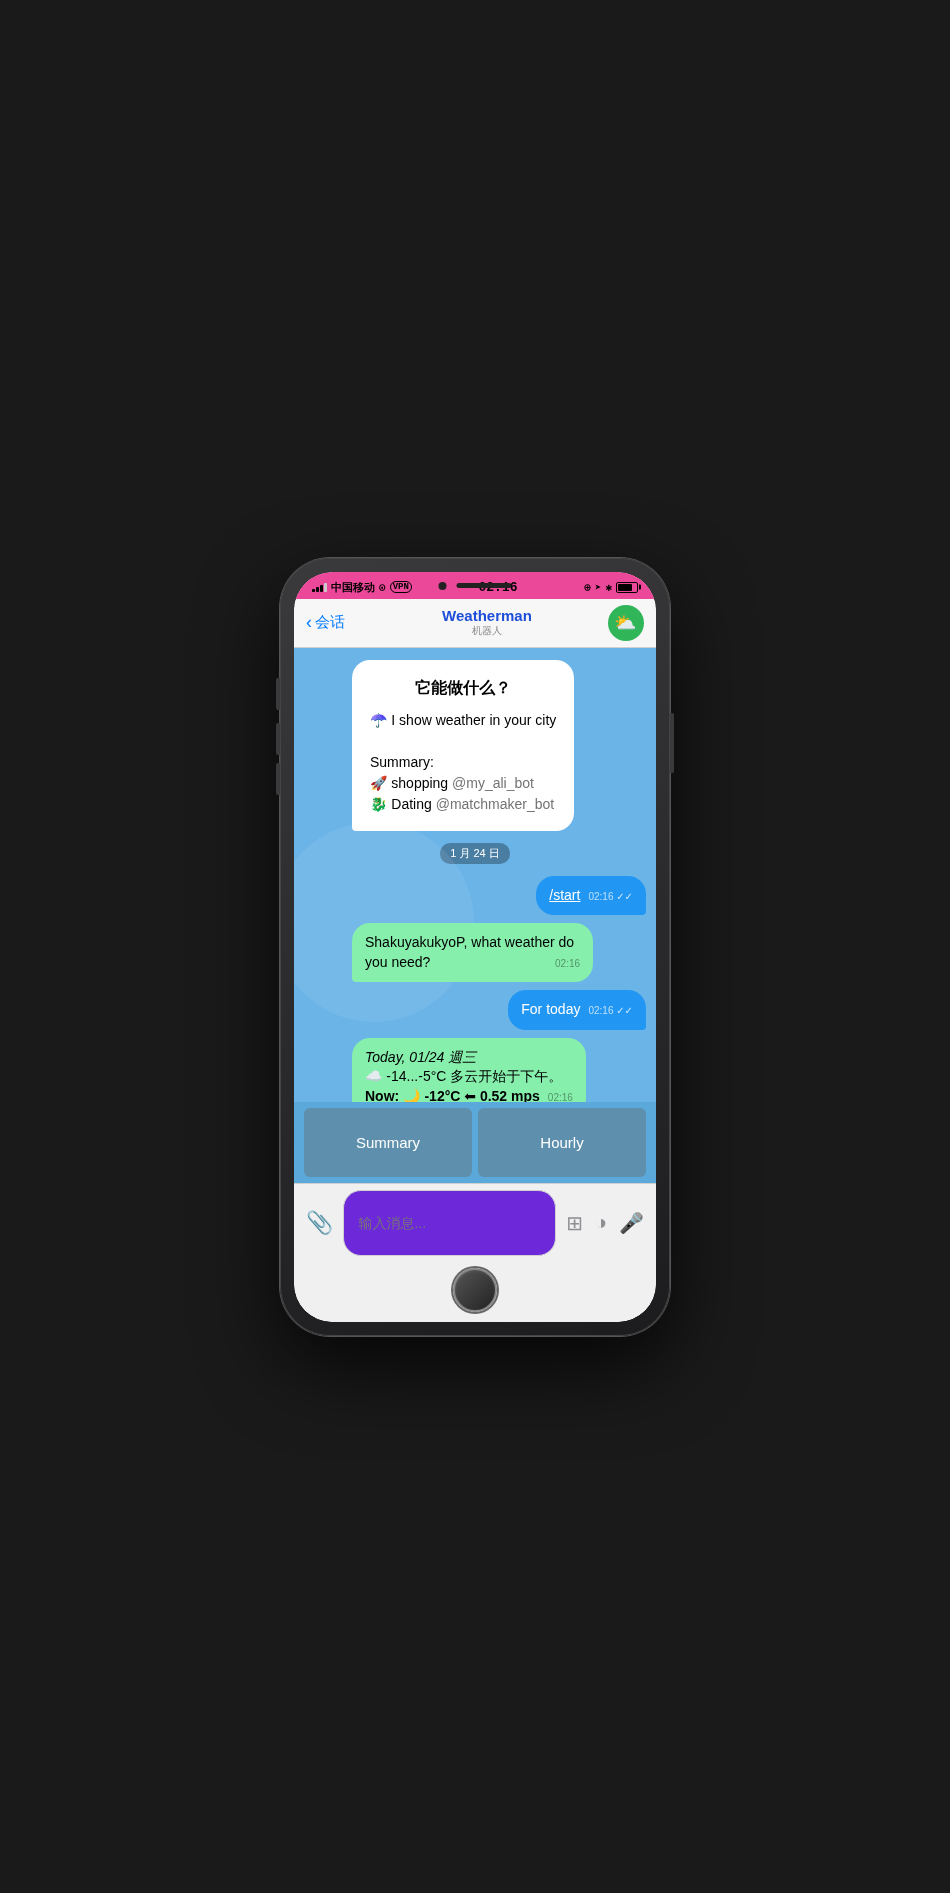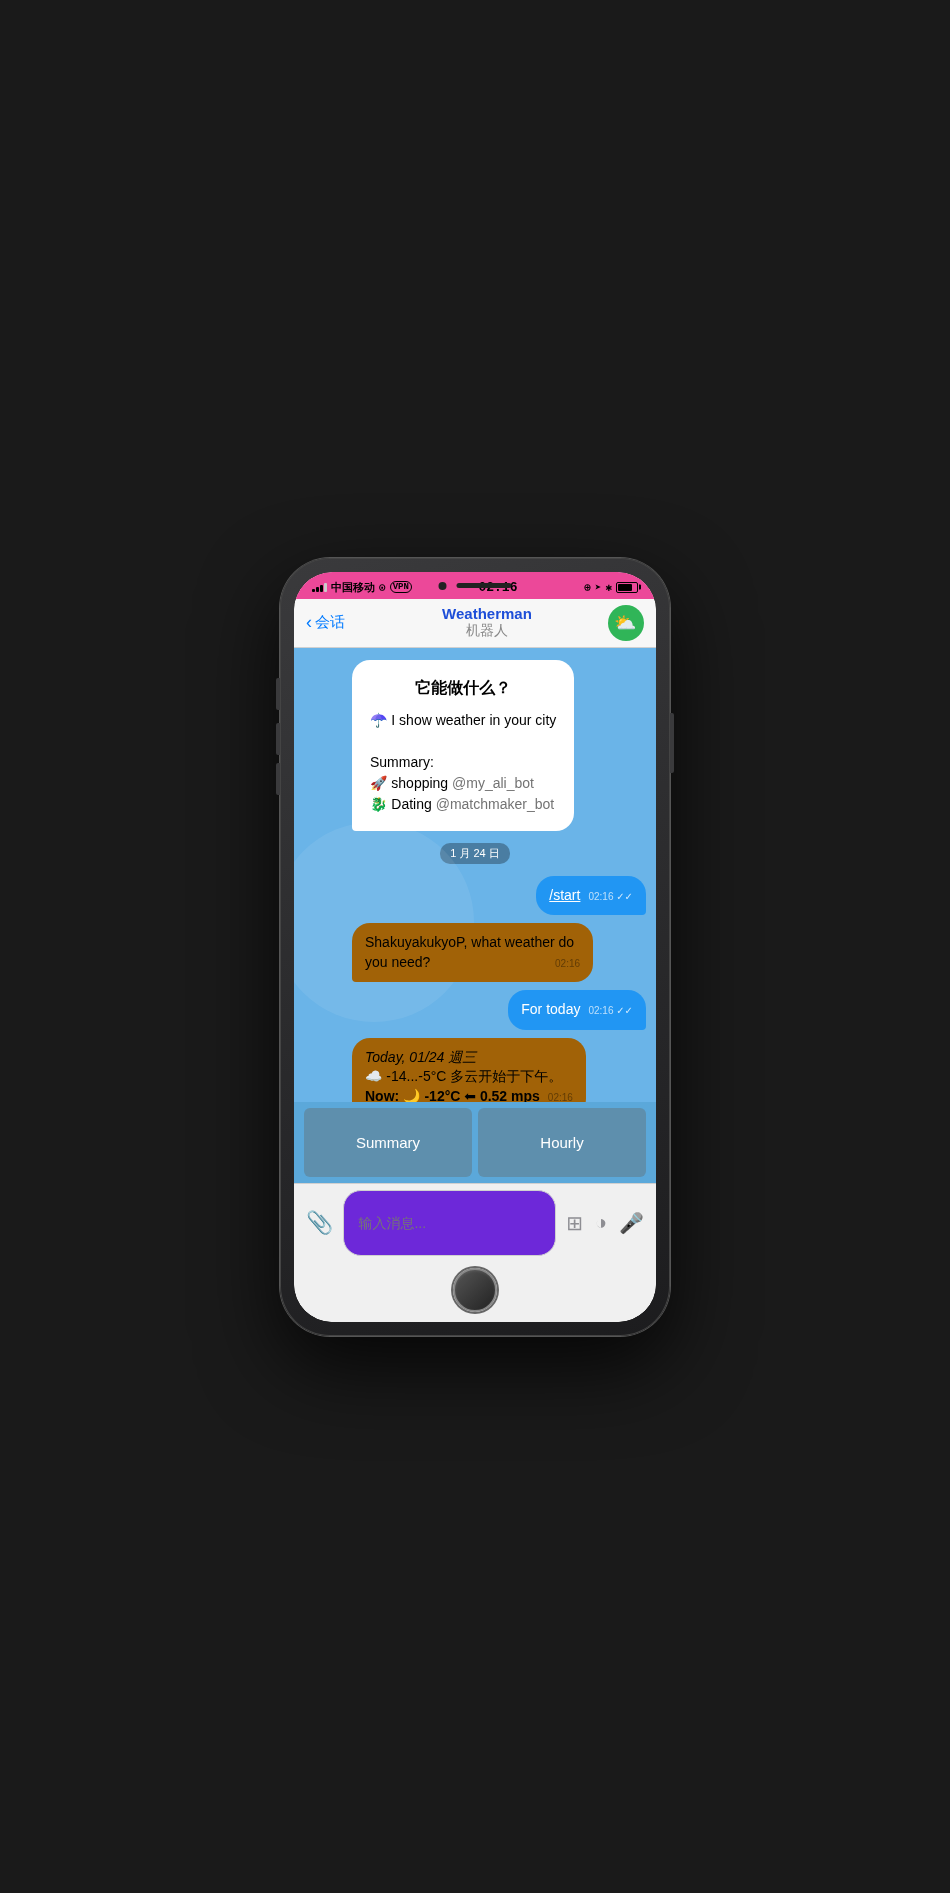--- a/index.html
+++ b/index.html
@@ -182,21 +182,21 @@
       display: flex;
       flex-direction: column;
       align-items: center;
     }
     .nav-title {
       font-size: 15px;
       font-weight: 600;
       color: #1d4ed8;
     }
     .nav-subtitle {
-      font-size: 14px;
+      font-size: 10px;
       color: #888;
     }
     .nav-avatar {
       width: 36px;
       height: 36px;
       background: #30b558;
       border-radius: 50%;
       display: flex;
       align-items: center;
       justify-content: center;
@@ -242,21 +242,21 @@
 
     .bubble {
       max-width: 82%;
       padding: 10px 13px;
       border-radius: 18px;
       font-size: 14px;
       line-height: 1.4;
       position: relative;
     }
     .bubble.incoming-bubble {
-      background: #a16207;
+      background: #86efac;
       color: #000;
       border-bottom-left-radius: 4px;
     }
     .bubble.outgoing-bubble {
       background: #2196f3;
       color: #fff;
       border-bottom-right-radius: 4px;
     }
 
     .time-inline {

